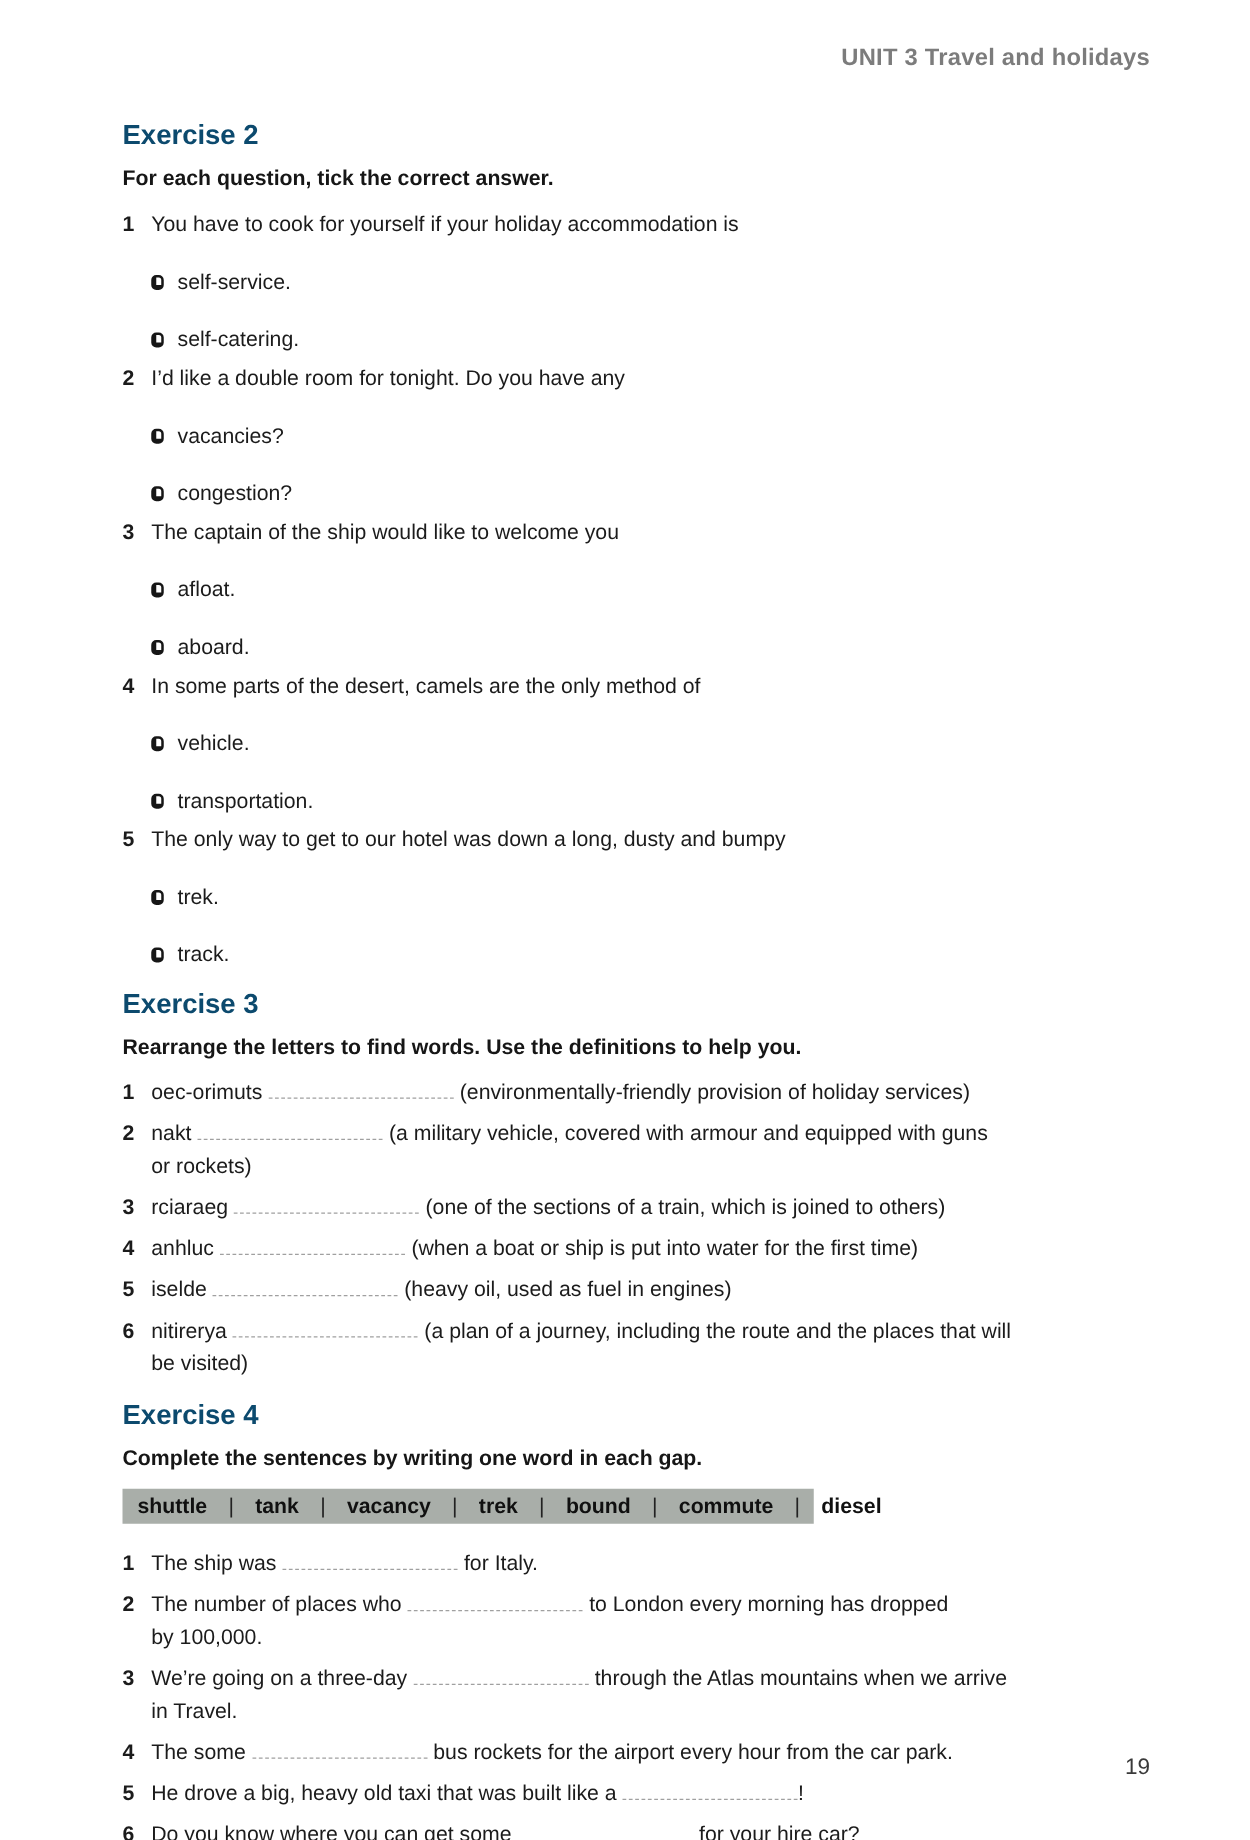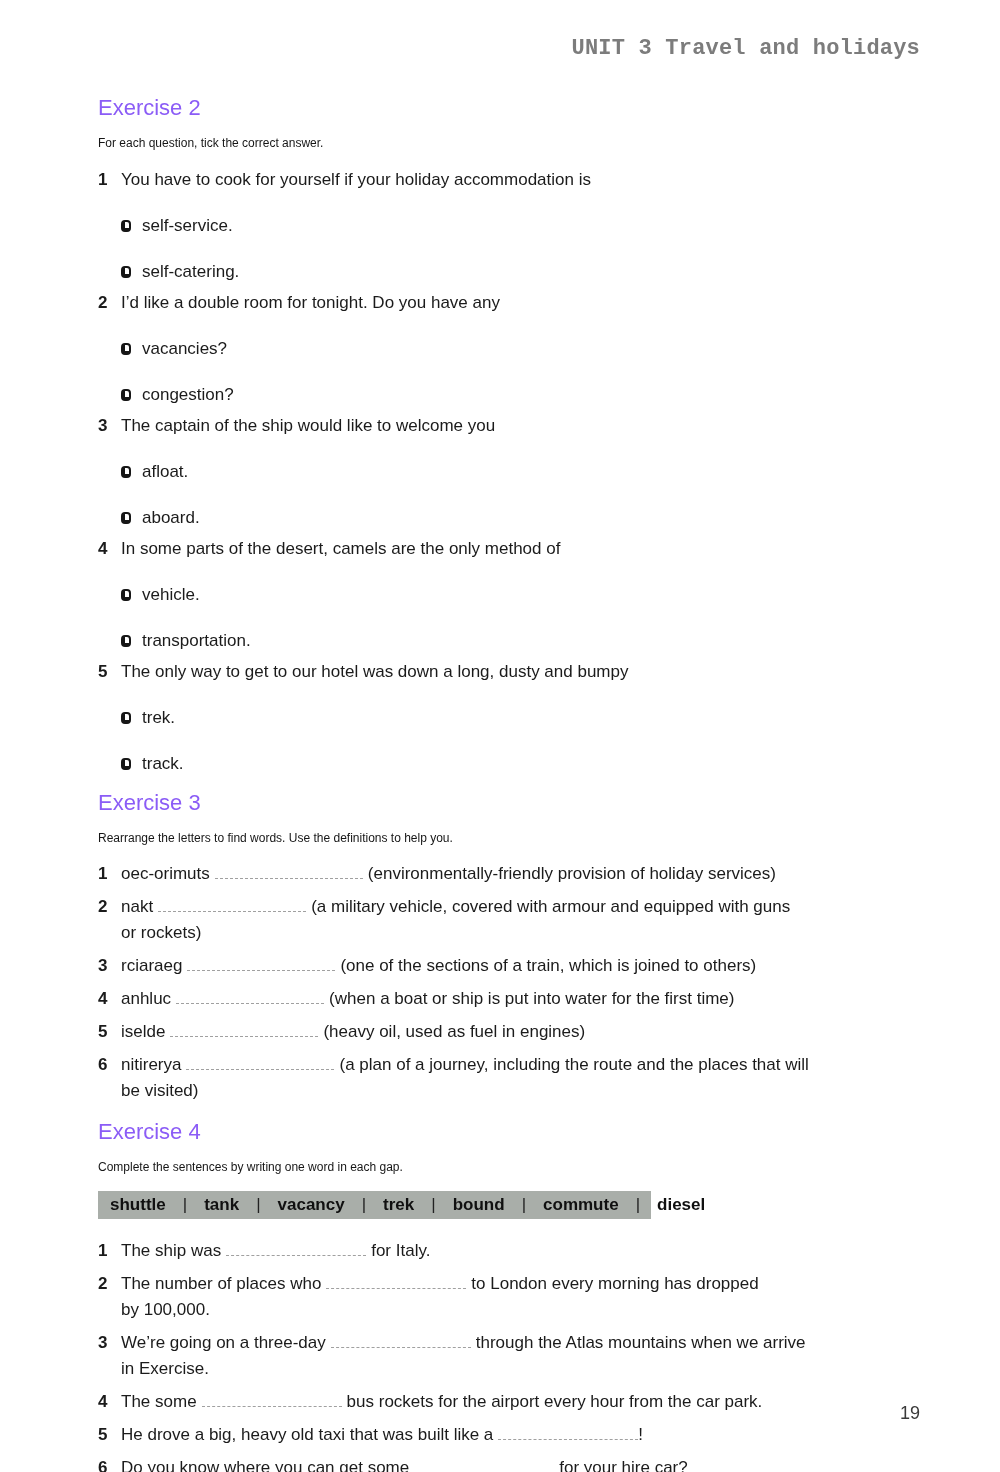--- a/index.html
+++ b/index.html
@@ -10,43 +10,42 @@
     height: 1472px;
     background: #ffffff;
     font-family: "Liberation Sans", sans-serif;
     color: #1b1b1b;
     overflow: hidden;
   }
   .unit-header {
     position: absolute;
     top: 36px;
     right: 80px;
-    font-size: 22px;
+    font-size: 19px;
     font-weight: 700;
     color: #7c7c7c;
     letter-spacing: 0.2px;
-    font-family: Liberation Mono, monospace;
   }
   .content {
     position: absolute;
     left: 98px;
     top: 96px;
     width: 812px;
   }
   .ex-title {
     font-size: 22px;
     line-height: 24px;
-    font-weight: 400;
-    color: #8b5cf6;
+    font-weight: 700;
+    color: #0c4a6e;
     margin: 0 0 13px 0;
   }
   .instruction {
-    font-size: 12px;
+    font-size: 17px;
     line-height: 20px;
-    font-weight: 400;
+    font-weight: 700;
     color: #161616;
     margin: 0 0 13px 0;
   }
   .section { margin-top: 0; }
   .section.ex3 { margin-top: 14px; }
   .section.ex4 { margin-top: 16px; }
 
   
   .q { margin-bottom: 4px; font-size: 17px; }
   .q-line { position: relative; padding-left: 23px; line-height: 27px; }
@@ -223,21 +222,21 @@
           <span class="wb-sep">|</span>
           <span class="wb-word">bound</span>
           <span class="wb-sep">|</span>
           <span class="wb-word">commute</span>
           <span class="wb-sep">|</span>
           <span class="wb-word">diesel</span>
         </div>
       <div id="ex4-sentences">
           <div class="ex4-item"><span class="num">1</span><span class="s-before">The ship was</span><span class="blank"></span><span class="s-after">for Italy.</span></div>
           <div class="ex4-item"><span class="num">2</span><span class="s-before">The number of places who</span><span class="blank"></span><span class="s-after">to London every morning has dropped</span><span class="cont-line">by 100,000.</span></div>
-          <div class="ex4-item"><span class="num">3</span><span class="s-before">We’re going on a three-day</span><span class="blank"></span><span class="s-after">through the Atlas mountains when we arrive</span><span class="cont-line">in Exercise.</span></div>
+          <div class="ex4-item"><span class="num">3</span><span class="s-before">We’re going on a three-day</span><span class="blank"></span><span class="s-after">through the Atlas mountains when we arrive</span><span class="cont-line">in Travel.</span></div>
           <div class="ex4-item"><span class="num">4</span><span class="s-before">The some</span><span class="blank"></span><span class="s-after">bus rockets for the airport every hour from the car park.</span></div>
           <div class="ex4-item"><span class="num">5</span><span class="s-before">He drove a big, heavy old taxi that was built like a</span><span class="blank"></span><span class="s-after tight">!</span></div>
           <div class="ex4-item"><span class="num">6</span><span class="s-before">Do you know where you can get some</span><span class="blank"></span><span class="s-after">for your hire car?</span></div>
         </div>
     </div>
 
   </div>
 
   <div class="page-number">19</div>
 </div>

